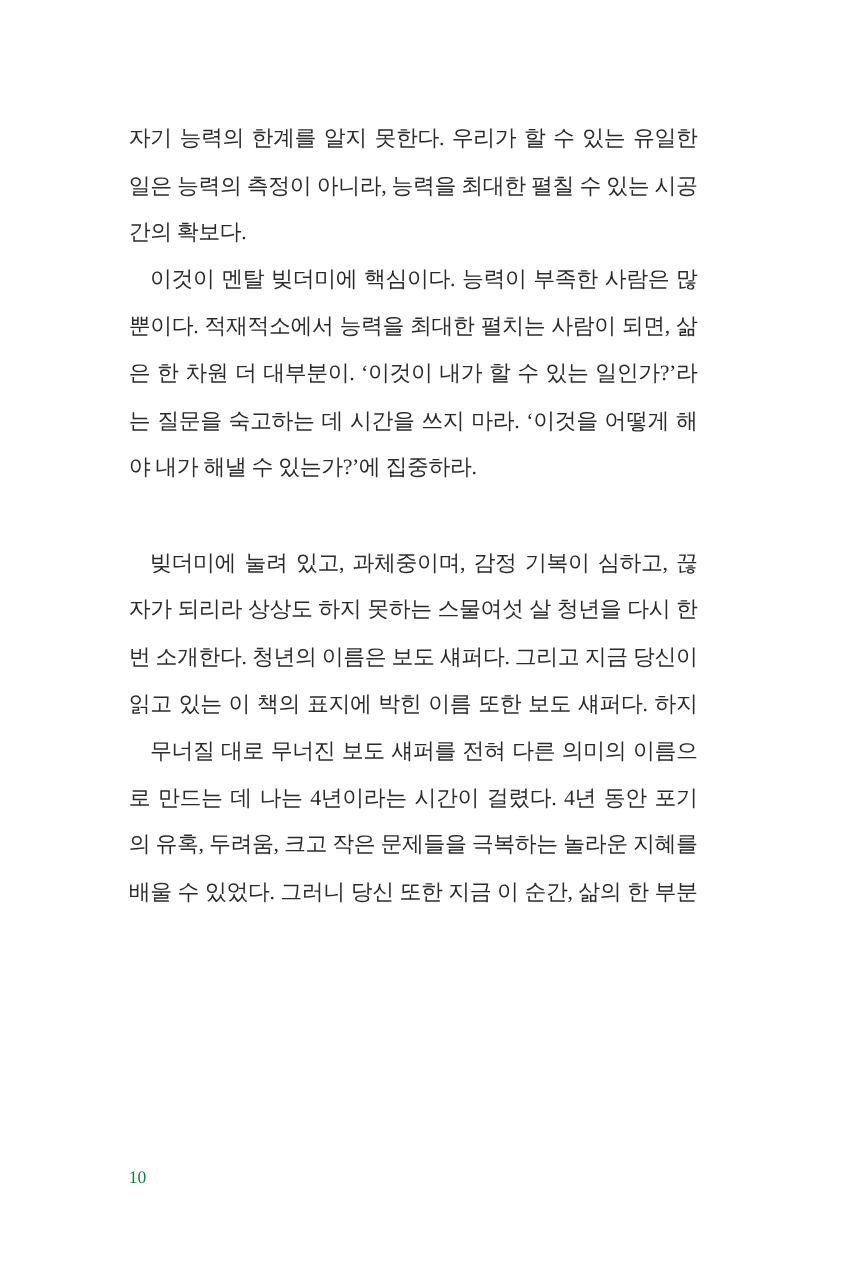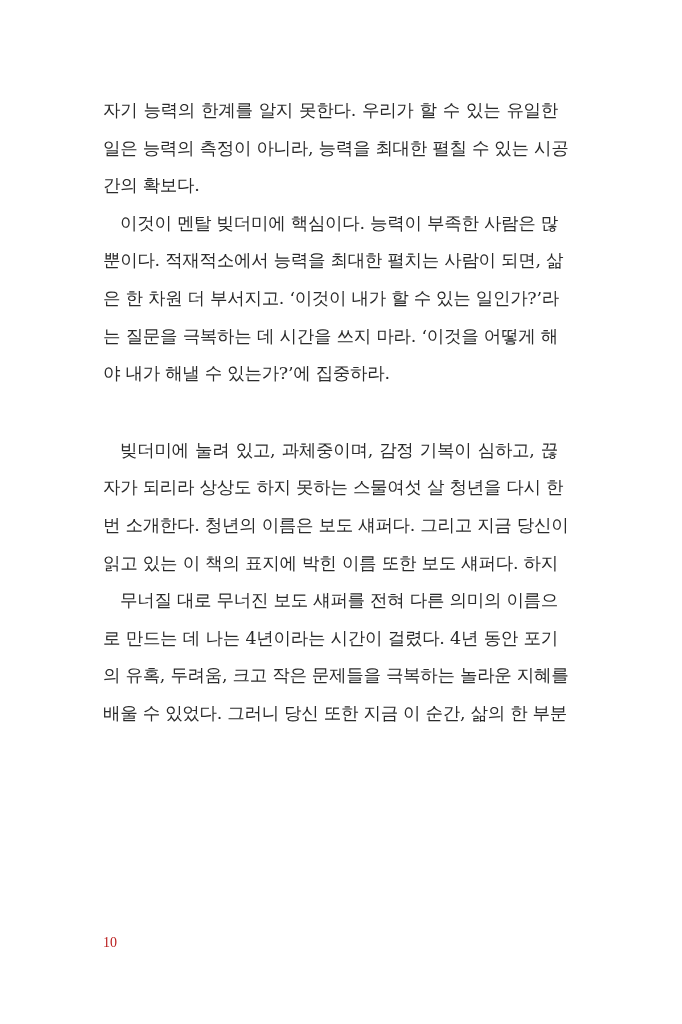--- a/index.html
+++ b/index.html
@@ -20,20 +20,21 @@
       left: 0; top: 0;
       width: 682px;
       height: 1024px;
       background: #ffffff;
     }
     .body-text {
       position: absolute;
       left: 103px;
       top: 92px;
       width: 455px;
+      font-family: Liberation Serif, serif;
     }
     .line {
       display: block;
       height: 37.6px;
       line-height: 37.6px;
       font-size: 17.5px;
       white-space: nowrap;
       letter-spacing: -0.3px;
       text-align: justify;
       text-align-last: justify;
@@ -46,41 +47,41 @@
     }
     .blank {
       display: block;
       height: 39px;
     }
     .page-number {
       position: absolute;
       left: 103px;
       top: 935px;
       font-size: 14px;
-      color: #b91c1c;
+      color: #15803d;
       font-family: "Liberation Serif", serif;
     }
   </style>
 </head>
 <body>
 
 <div class="page">
   <div class="body-text">
 
     <div>
       <span class="line">자기 능력의 한계를 알지 못한다. 우리가 할 수 있는 유일한</span>
       <span class="line">일은 능력의 측정이 아니라, 능력을 최대한 펼칠 수 있는 시공</span>
       <span class="line last">간의 확보다.</span>
     </div>
 
     <div>
       <span class="line indent">이것이 멘탈 빚더미에 핵심이다. 능력이 부족한 사람은 많</span>
       <span class="line">뿐이다. 적재적소에서 능력을 최대한 펼치는 사람이 되면, 삶</span>
-      <span class="line">은 한 차원 더 부서지고. ‘이것이 내가 할 수 있는 일인가?’라</span>
-      <span class="line">는 질문을 극복하는 데 시간을 쓰지 마라. ‘이것을 어떻게 해</span>
+      <span class="line">은 한 차원 더 대부분이. ‘이것이 내가 할 수 있는 일인가?’라</span>
+      <span class="line">는 질문을 숙고하는 데 시간을 쓰지 마라. ‘이것을 어떻게 해</span>
       <span class="line last">야 내가 해낼 수 있는가?’에 집중하라.</span>
     </div>
 
     <div class="blank"></div>
 
     <div>
       <span class="line indent">빚더미에 눌려 있고, 과체중이며, 감정 기복이 심하고, 끊</span>
       <span class="line">자가 되리라 상상도 하지 못하는 스물여섯 살 청년을 다시 한</span>
       <span class="line">번 소개한다. 청년의 이름은 보도 섀퍼다. 그리고 지금 당신이</span>
       <span class="line">읽고 있는 이 책의 표지에 박힌 이름 또한 보도 섀퍼다. 하지</span>

